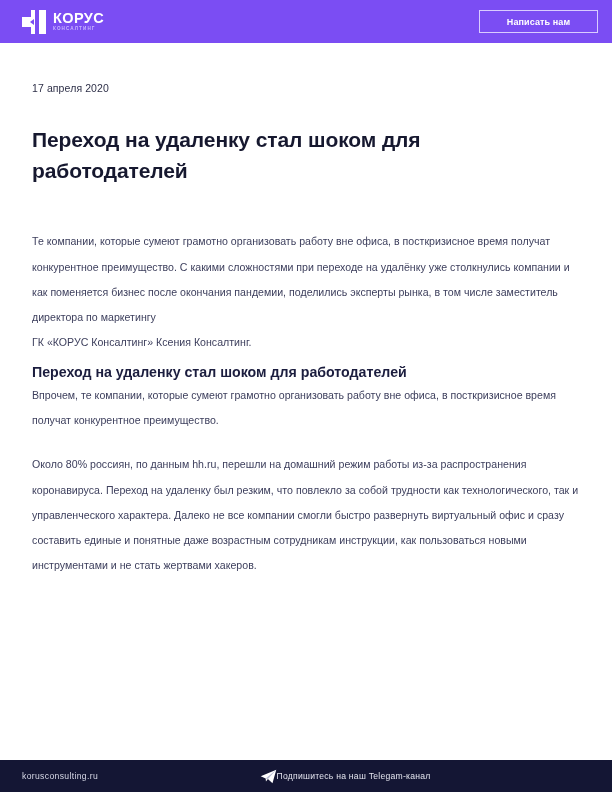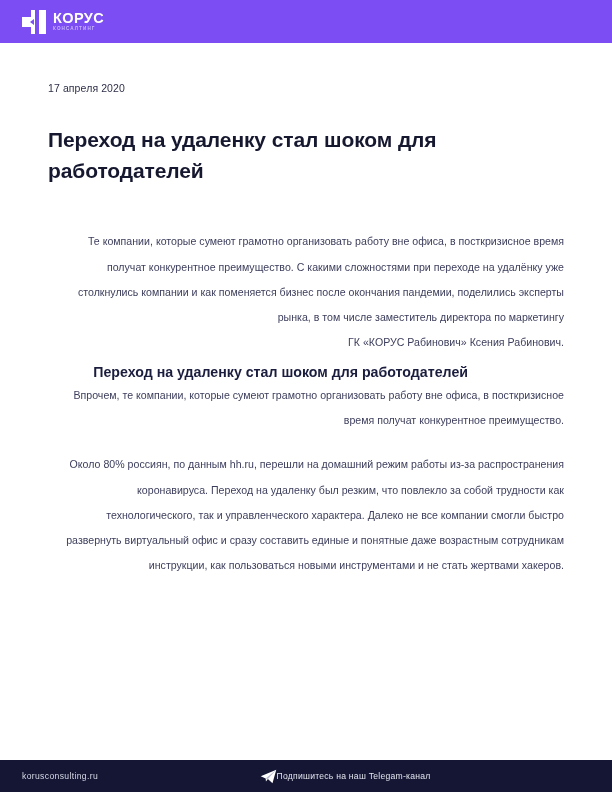--- a/index.html
+++ b/index.html
@@ -108,42 +108,41 @@
     padding: 0 12px;
     height: 23px;
     min-width: 119px;
     cursor: pointer;
     white-space: nowrap;
   }
 
   
   .content {
     flex: 1 1 auto;
-    padding: 0 48px;
+    padding: 0 32px;
     box-sizing: border-box;
     overflow: hidden;
   }
   .article-date {
     margin-top: 39px;
     font-size: 10.5px;
     color: #2e3048;
     letter-spacing: 0.1px;
   }
   .article-title {
     margin: 31px 0 0 0;
     font-size: 21px;
     line-height: 1.46;
     font-weight: bold;
     color: #16182f;
     letter-spacing: -0.1px;
     max-width: 480px;
   }
   .article-body {
     margin-top: 43px;
-    text-align: right;
   }
   .para {
     font-size: 10.6px;
     line-height: 2.38;
     color: #3c3e5c;
     margin: 0 0 19px 0;
     letter-spacing: 0.01px;
   }
   .para.tight {
     margin-bottom: 0;
@@ -221,32 +220,33 @@
         <span class="notch-top"></span>
         <span class="notch-bottom"></span>
         <span class="wedge"></span>
         <span class="bar"></span>
       </span>
       <span class="brand-text">
         <span class="brand-name">КОРУС</span>
         <span class="brand-sub">КОНСАЛТИНГ</span>
       </span>
     </a>
+    <button class="header-cta">Написать нам</button>
   </div>
 
   <div class="content">
 
     <div class="article-date">17 апреля 2020</div>
 
     <h1 class="article-title">Переход на удаленку стал шоком для работодателей</h1>
 
     <div class="article-body">
 
       <p class="para tight">Те компании, которые сумеют грамотно организовать работу вне офиса, в посткризисное время получат конкурентное преимущество. С какими сложностями при переходе на удалёнку уже столкнулись компании и как поменяется бизнес после окончания пандемии, поделились эксперты рынка, в том числе заместитель директора по маркетингу</p>
-      <p class="para tight">ГК «КОРУС Рабинович» Ксения Рабинович.</p>
+      <p class="para tight">ГК «КОРУС Консалтинг» Ксения Консалтинг.</p>
 
       <h2 class="section-heading">Переход на удаленку стал шоком для работодателей</h2>
 
       <p class="para after-heading">Впрочем, те компании, которые сумеют грамотно организовать работу вне офиса, в посткризисное время получат конкурентное преимущество.</p>
 
       <p class="para">Около 80% россиян, по данным hh.ru, перешли на домашний режим работы из-за распространения коронавируса. Переход на удаленку был резким, что повлекло за собой трудности как технологического, так и управленческого характера. Далеко не все компании смогли быстро развернуть виртуальный офис и сразу составить единые и понятные даже возрастным сотрудникам инструкции, как пользоваться новыми инструментами и не стать жертвами хакеров.</p>
 
     </div>
   </div>
 

